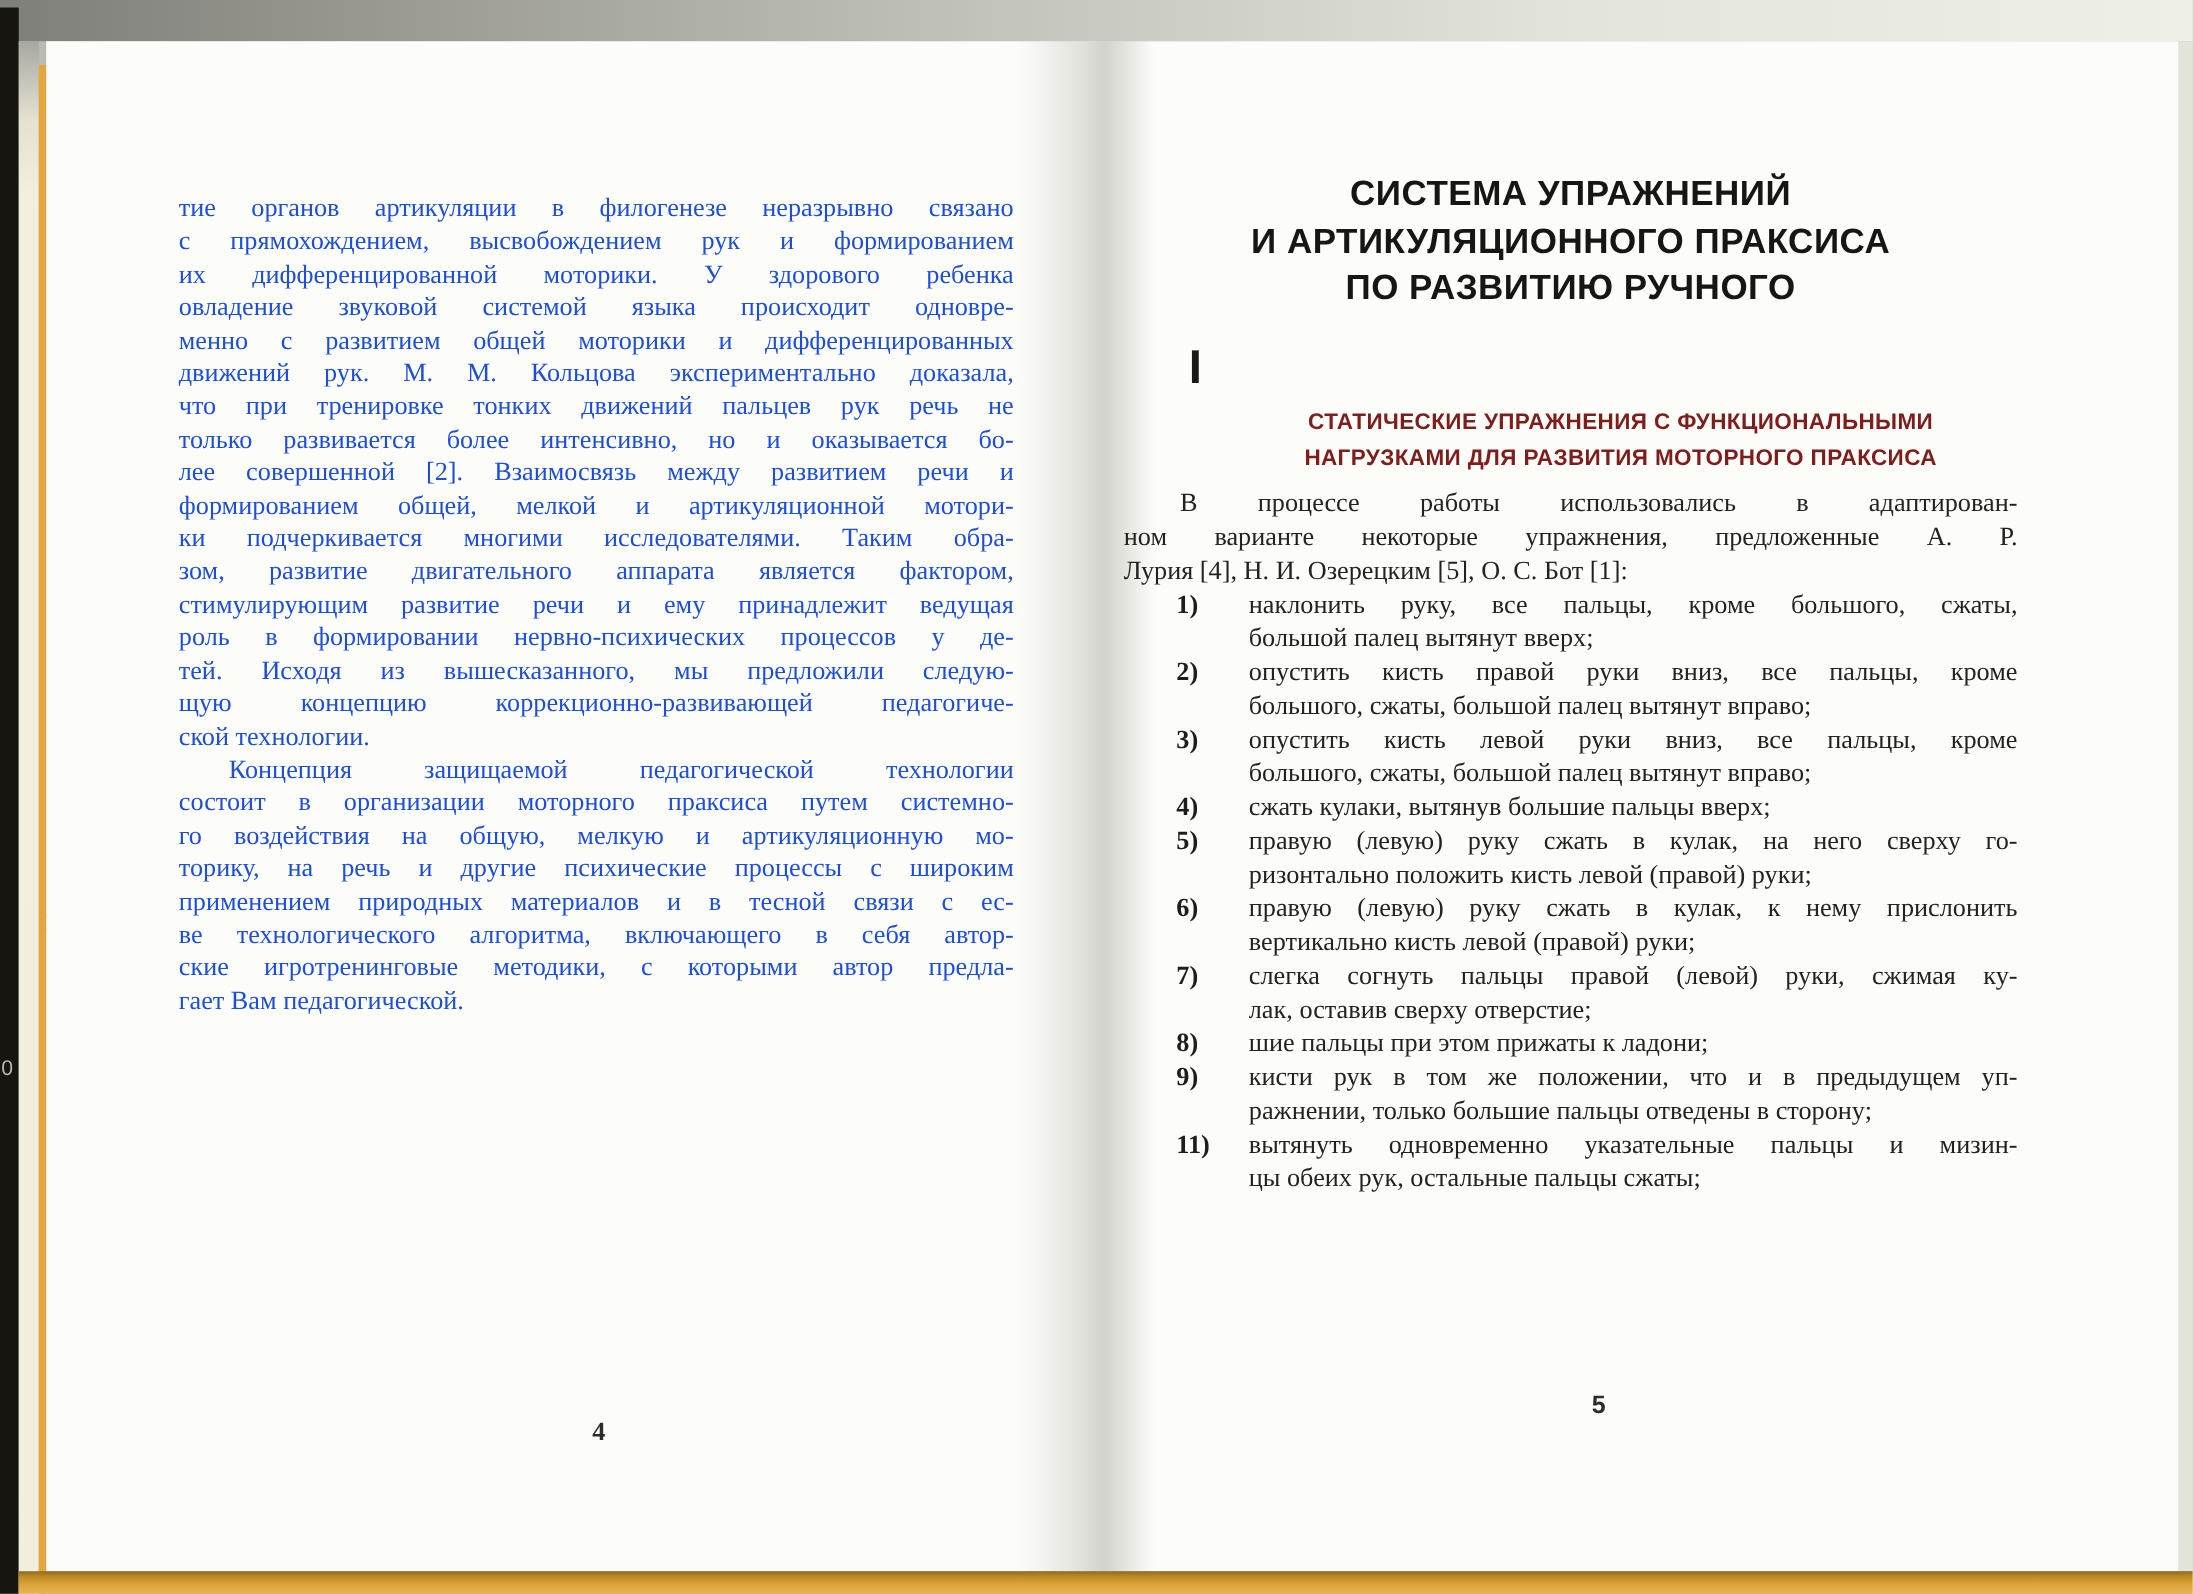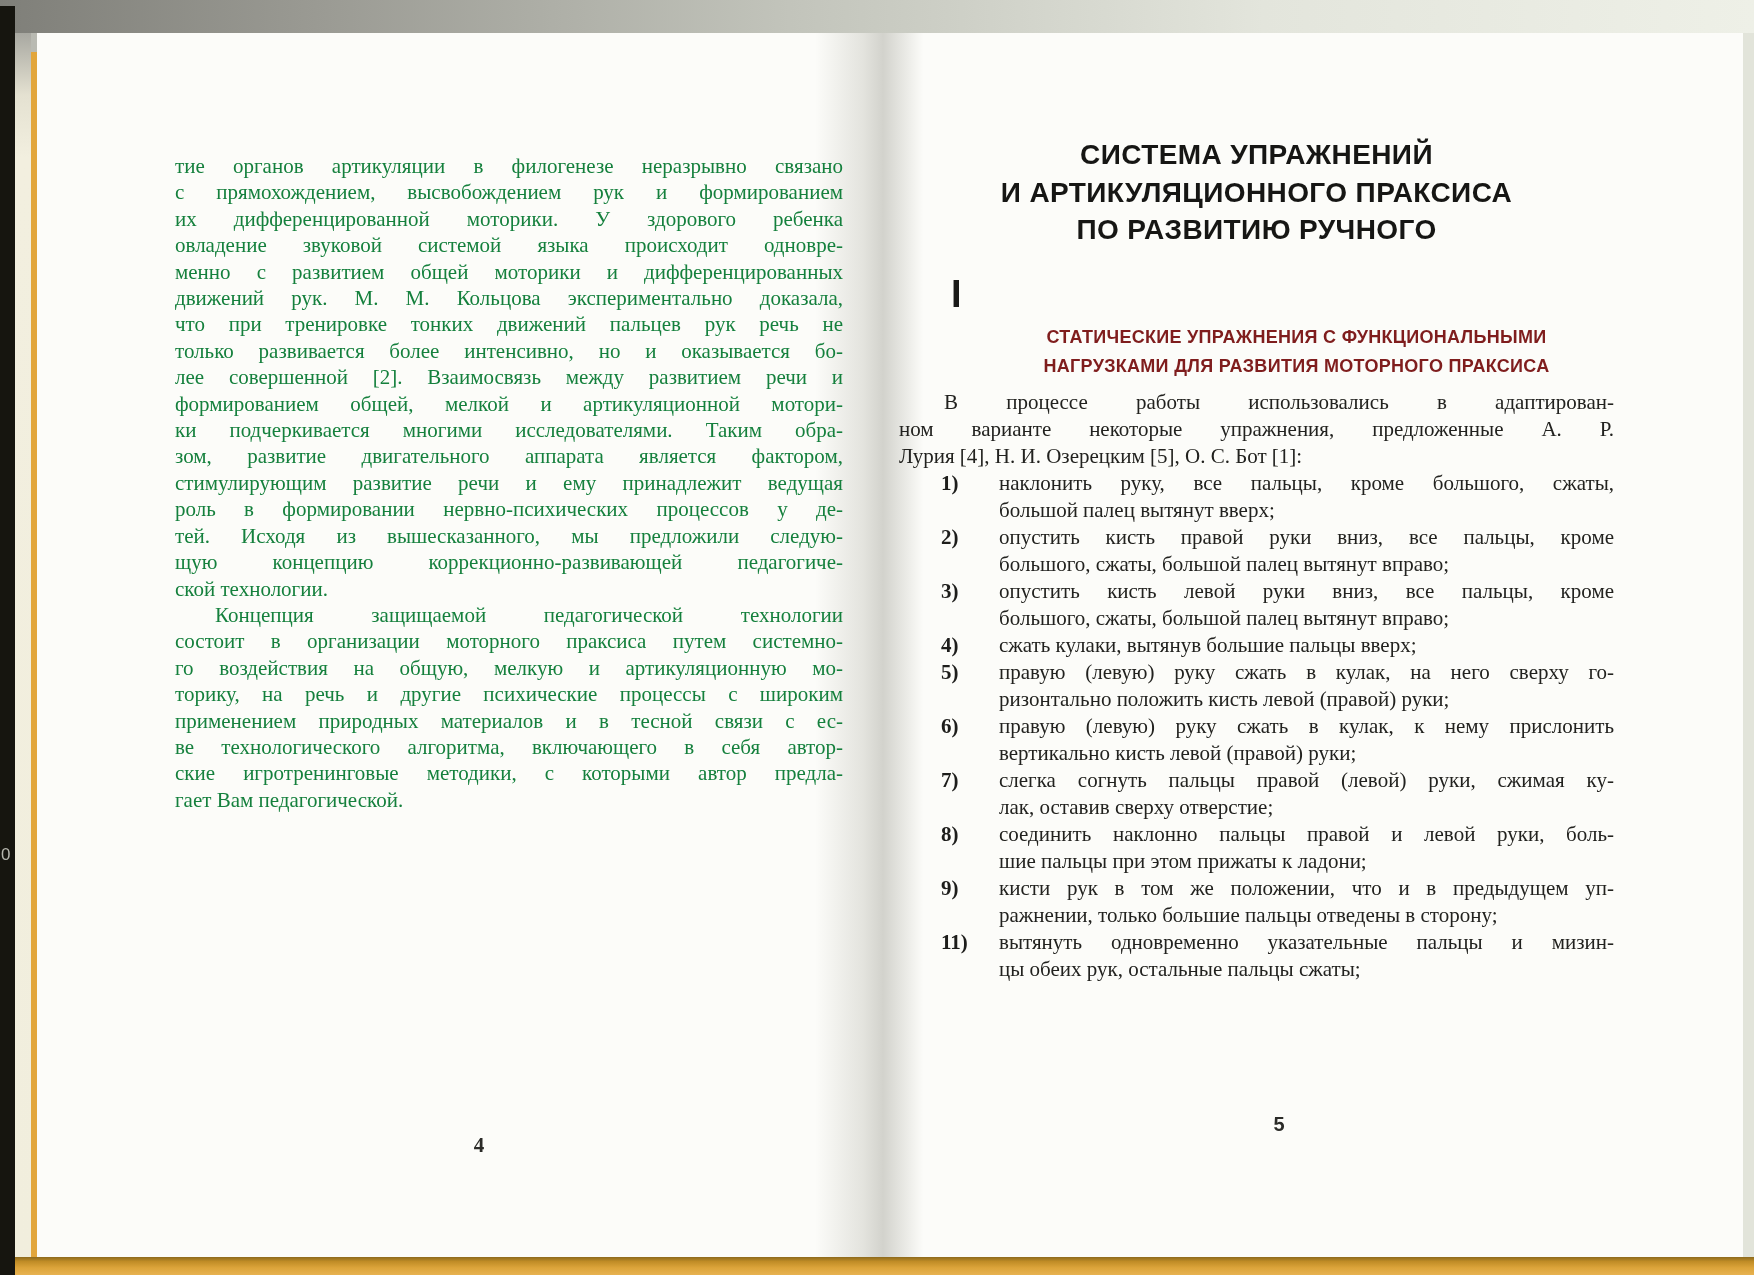--- a/index.html
+++ b/index.html
@@ -19,21 +19,21 @@
   .right-strip{position:absolute;left:1743px;top:33px;width:11px;height:1224px;background:#e2e4da;}
   .edge-mark{position:absolute;font-family:"Liberation Sans",sans-serif;}
   .m1{left:33px;top:728px;font-size:20px;color:#7e7e76;transform:rotate(8deg);}
   .m2{left:1px;top:845px;font-size:17px;color:#b6b6ae;}
   
   .spread{position:absolute;left:37px;top:33px;width:1706px;height:1224px;background:#fcfcf9;}
   .gutter{position:absolute;left:778px;top:0;width:126px;height:100%;
     background:linear-gradient(90deg,rgba(205,205,197,0) 0%,rgba(203,203,195,.5) 38%,rgba(185,185,177,.62) 54%,rgba(205,205,197,0) 86%);}
   
   .lp-text{position:absolute;left:106px;top:120px;width:668px;
-    font-size:21px;line-height:26.4px;color:#15803d;margin-left:32px;}
+    font-size:21px;line-height:26.4px;color:#1d4ed8;}
   .jl{text-align:justify;text-align-last:justify;}
   .jl-end{text-align-last:left;}
   .indent{text-indent:40px;}
   .pagenum{position:absolute;font-weight:bold;font-size:21px;color:#2b2b28;text-align:center;width:80px;}
   .pn4{left:402px;top:1100px;}
   .pn5{left:1202px;top:1080px;font-family:"Liberation Sans",sans-serif;font-size:20px;}
   .rp-title{position:absolute;left:862px;top:103px;width:715px;text-align:center;
     font-family:Liberation Sans, sans-serif;font-weight:bold;font-size:28px;line-height:37.5px;
     color:#161614;letter-spacing:.4px;}
   .rp-numeral{position:absolute;left:914px;top:240px;font-family:"Liberation Sans",sans-serif;
@@ -136,21 +136,20 @@
             <div class="jl">правую (левую) руку сжать в кулак, к нему прислонить</div>
             <div class="jl jl-end">вертикально кисть левой (правой) руки;</div>
           </div>
           <div class="item">
             <span class="num">7)</span>
             <div class="jl">слегка согнуть пальцы правой (левой) руки, сжимая ку-</div>
             <div class="jl jl-end">лак, оставив сверху отверстие;</div>
           </div>
           <div class="item">
             <span class="num">8)</span>
-            <div class="jl">соединить наклонно пальцы правой и левой руки, боль-</div>
             <div class="jl jl-end">шие пальцы при этом прижаты к ладони;</div>
           </div>
           <div class="item">
             <span class="num">9)</span>
             <div class="jl">кисти рук в том же положении, что и в предыдущем уп-</div>
             <div class="jl jl-end">ражнении, только большие пальцы отведены в сторону;</div>
           </div>
           <div class="item">
             <span class="num">11)</span>
             <div class="jl">вытянуть одновременно указательные пальцы и мизин-</div>

